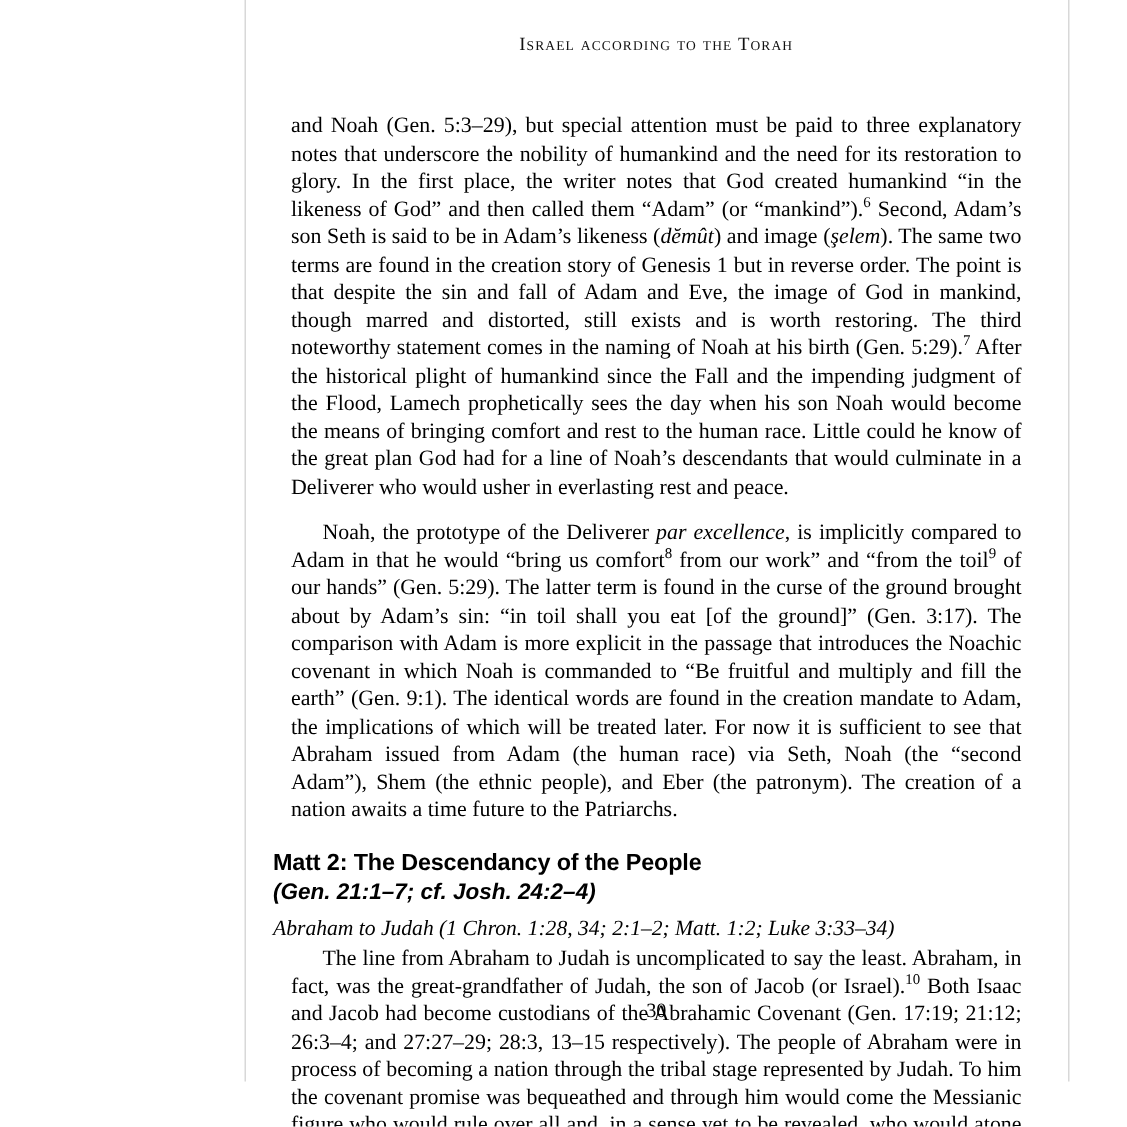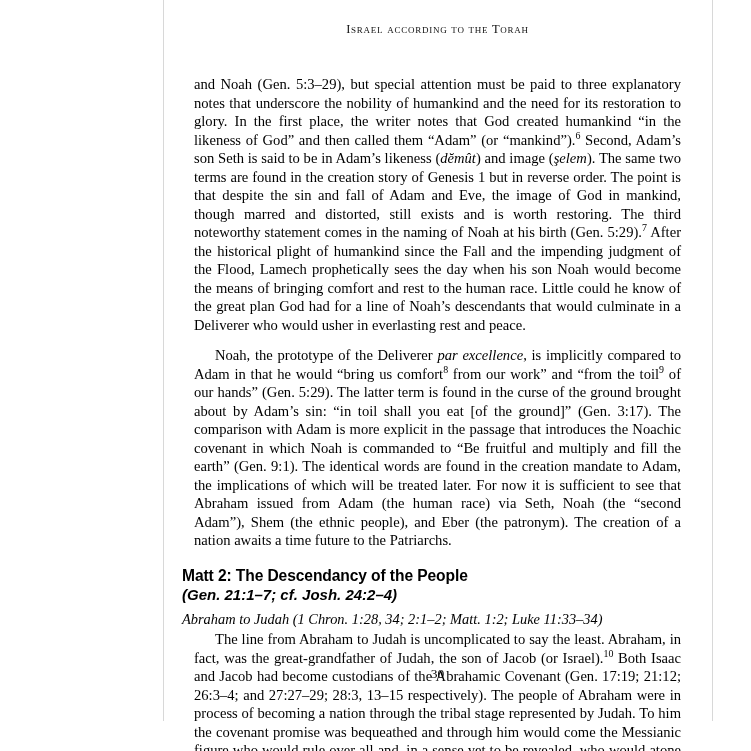--- a/index.html
+++ b/index.html
@@ -121,21 +121,21 @@
     <div class="running-head">Israel according to the Torah</div>
 
     <div class="body-text">
 
       <p><span>and Noah (Gen. 5:3–29), but special attention must be paid to three explanatory notes that underscore the nobility of humankind and the need for its restoration to glory. In the first place, the writer notes that God created humankind “in the likeness of God” and then called them “Adam” (or “mankind”).</span><sup>6</sup><span> Second, Adam’s son Seth is said to be in Adam’s likeness (</span><i>dĕmût</i><span>) and image (</span><i>şelem</i><span>). The same two terms are found in the creation story of Genesis 1 but in reverse order. The point is that despite the sin and fall of Adam and Eve, the image of God in mankind, though marred and distorted, still exists and is worth restoring. The third noteworthy statement comes in the naming of Noah at his birth (Gen. 5:29).</span><sup>7</sup><span> After the historical plight of humankind since the Fall and the impending judgment of the Flood, Lamech prophetically sees the day when his son Noah would become the means of bringing comfort and rest to the human race. Little could he know of the great plan God had for a line of Noah’s descendants that would culminate in a Deliverer who would usher in everlasting rest and peace.</span></p>
 
       <p class="indent"><span>Noah, the prototype of the Deliverer </span><i>par excellence</i><span>, is implicitly compared to Adam in that he would “bring us comfort</span><sup>8</sup><span> from our work” and “from the toil</span><sup>9</sup><span> of our hands” (Gen. 5:29). The latter term is found in the curse of the ground brought about by Adam’s sin: “in toil shall you eat [of the ground]” (Gen. 3:17). The comparison with Adam is more explicit in the passage that introduces the Noachic covenant in which Noah is commanded to “Be fruitful and multiply and fill the earth” (Gen. 9:1). The identical words are found in the creation mandate to Adam, the implications of which will be treated later. For now it is sufficient to see that Abraham issued from Adam (the human race) via Seth, Noah (the “second Adam”), Shem (the ethnic people), and Eber (the patronym). The creation of a nation awaits a time future to the Patriarchs.</span></p>
 
       <h2 class="part-heading">Matt 2: The Descendancy of the People</h2>
       <h3 class="part-subheading">(Gen. 21:1–7; cf. Josh. 24:2–4)</h3>
-      <h4 class="section-heading">Abraham to Judah (1 Chron. 1:28, 34; 2:1–2; Matt. 1:2; Luke 11:33–34)</h4>
+      <h4 class="section-heading">Abraham to Judah (1 Chron. 1:28, 34; 2:1–2; Matt. 1:2; Luke 3:33–34)</h4>
 
       <p class="indent after-heading"><span>The line from Abraham to Judah is uncomplicated to say the least. Abraham, in fact, was the great-grandfather of Judah, the son of Jacob (or Israel).</span><sup>10</sup><span> Both Isaac and Jacob had become custodians of the Abrahamic Covenant (Gen. 17:19; 21:12; 26:3–4; and 27:27–29; 28:3, 13–15 respectively). The people of Abraham were in process of becoming a nation through the tribal stage represented by Judah. To him the covenant promise was bequeathed and through him would come the Messianic figure who would rule over all and, in a sense yet to be revealed, who would atone for the sins of the world.</span></p>
 
       <p class="indent"><span>From the time of his naming (</span><i>şelem</i><span>, “let him praise”; cf. Gen. 29:35) and thereafter it was clear that Judah, despite his failings, was the chosen vessel by which the redemptive purposes of God would</span></p>
 
     </div>
 
     <div class="folio">30</div>
   </div>
 </div>

